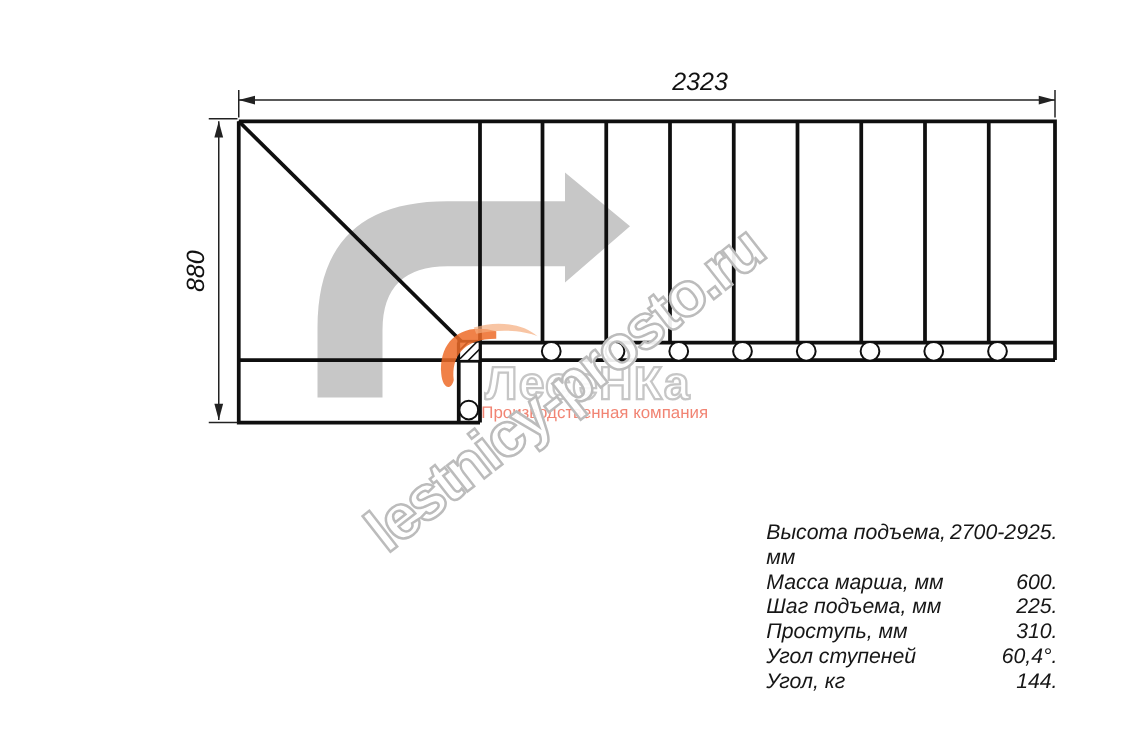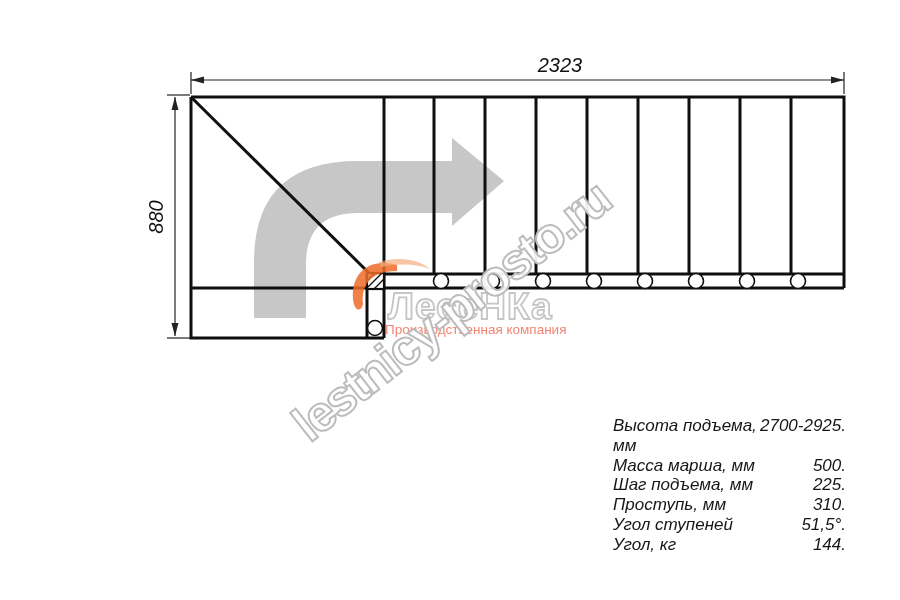--- a/index.html
+++ b/index.html
@@ -100,33 +100,33 @@
     <text class="wm-diag" text-anchor="middle" transform="translate(452 312) rotate(-38)" x="0" y="16">lestnicy-prosto.ru</text>
   </svg>
 
   <div class="specs">
     <div class="spec-row">
       <span class="l">Высота подъема, мм</span>
       <span class="v">2700-2925.</span>
     </div>
     <div class="spec-row">
       <span class="l">Масса марша, мм</span>
-      <span class="v">500.</span>
+      <span class="v">600.</span>
     </div>
     <div class="spec-row">
       <span class="l">Шаг подъема, мм</span>
       <span class="v">225.</span>
     </div>
     <div class="spec-row">
       <span class="l">Проступь, мм</span>
       <span class="v">310.</span>
     </div>
     <div class="spec-row">
       <span class="l">Угол ступеней</span>
-      <span class="v">51,5°.</span>
+      <span class="v">60,4°.</span>
     </div>
     <div class="spec-row">
       <span class="l">Угол, кг</span>
       <span class="v">144.</span>
     </div>
   </div>
 
 </div>
 
 </body></html>

